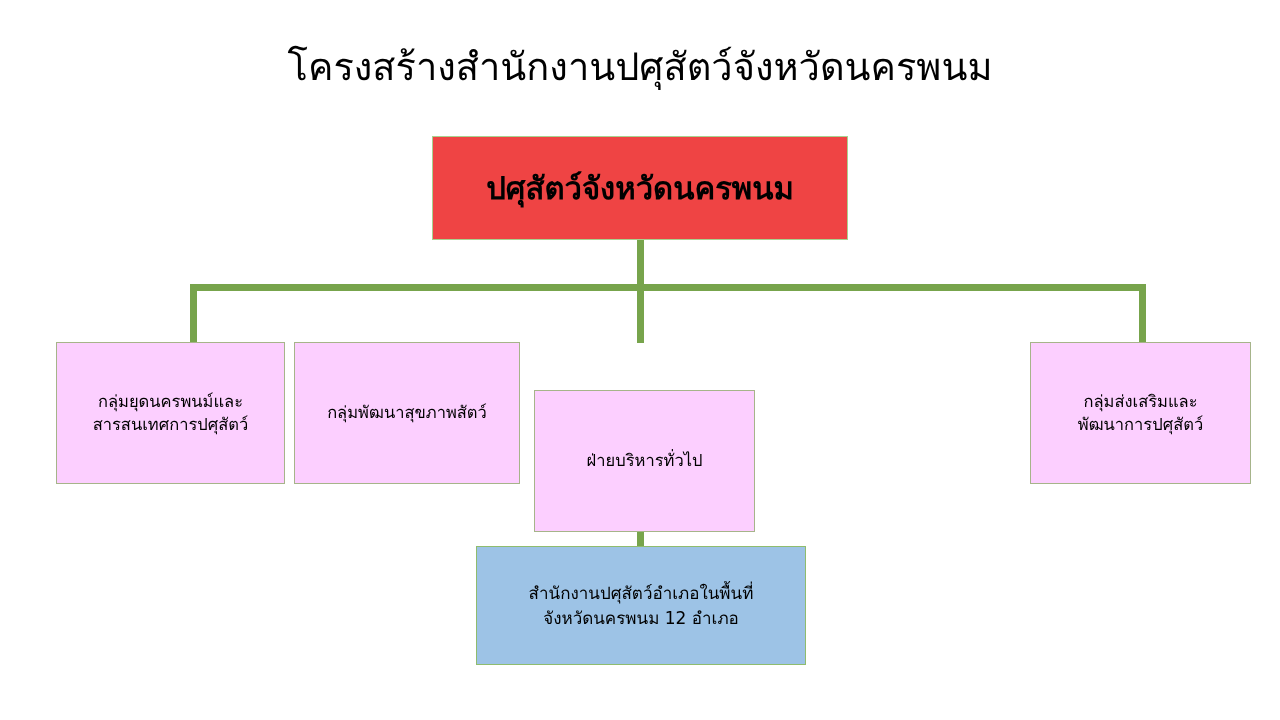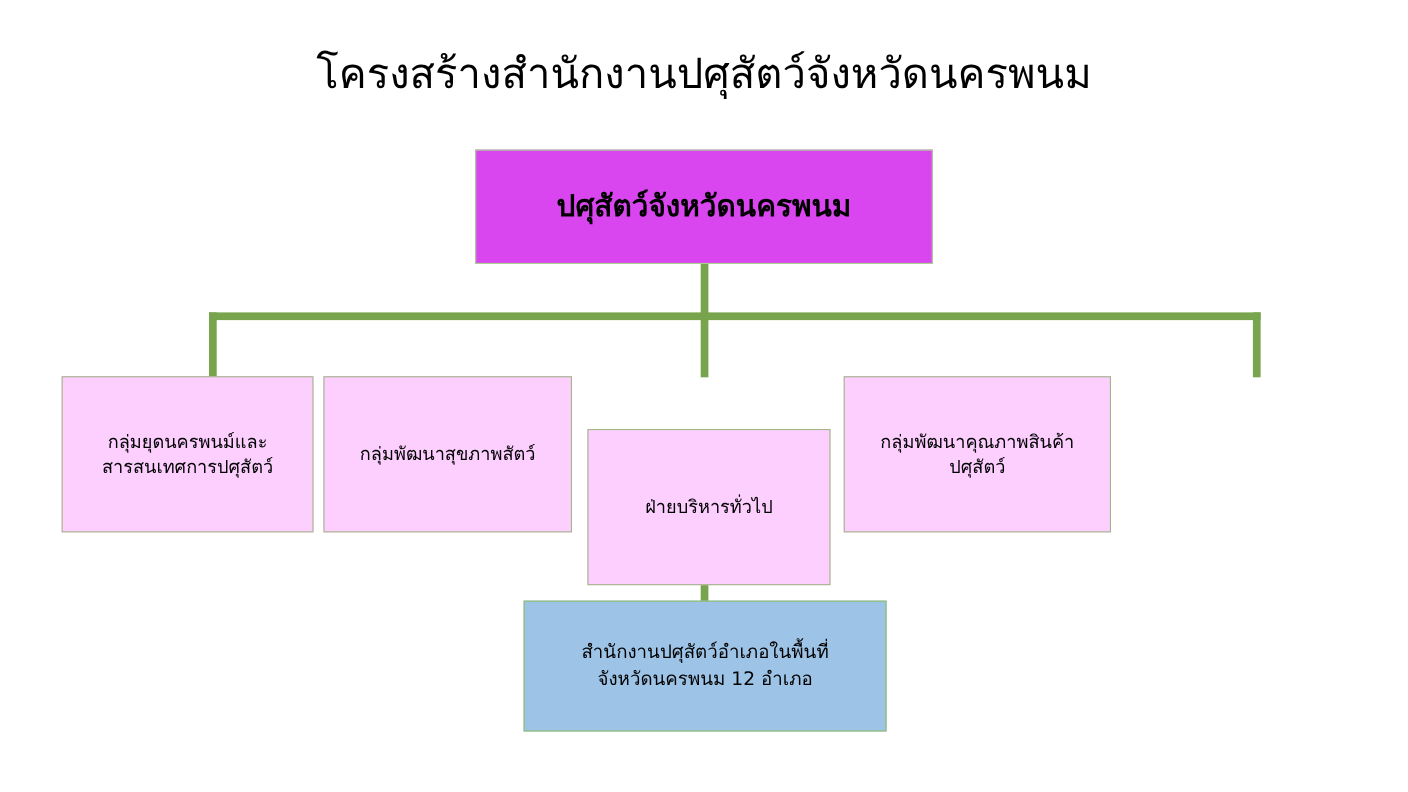--- a/index.html
+++ b/index.html
@@ -59,23 +59,23 @@
     box-sizing: border-box;
     white-space: pre-line;
   }
 
   
   .node-root {
     left: 432px;
     top: 136px;
     width: 416px;
     height: 104px;
-    background: #d946ef;
+    background: #ef4444;
     border: 1px solid #A9D18E;
-    font-size: 27px;
+    font-size: 31px;
     font-weight: bold;
   }
 
   
   .node-division {
     top: 342px;
     height: 142px;
     background: #FCCFFF;
     border: 1px solid #A6B48A;
     font-size: 16.5px;
@@ -145,24 +145,24 @@
   </div>
 
   <div class="node node-division node-div-2">
     <span class="node-label">กลุ่มพัฒนาสุขภาพสัตว์</span>
   </div>
 
   <div class="node node-division node-div-3">
     <span class="node-label">ฝ่ายบริหารทั่วไป</span>
   </div>
 
-  <div class="node node-division node-div-4">
-    <span class="node-label">กลุ่มพัฒนาคุณภาพสินค้า
-ปศุสัตว์</span>
+
+  <div class="node node-division node-div-5">
+    <span class="node-label">กลุ่มส่งเสริมและ
+พัฒนาการปศุสัตว์</span>
   </div>
-
 
   <div class="node node-leaf">
     <span class="node-label">สำนักงานปศุสัตว์อำเภอในพื้นที่
 จังหวัดนครพนม 12 อำเภอ</span>
   </div>
 
 </div>
 
 </body></html>

